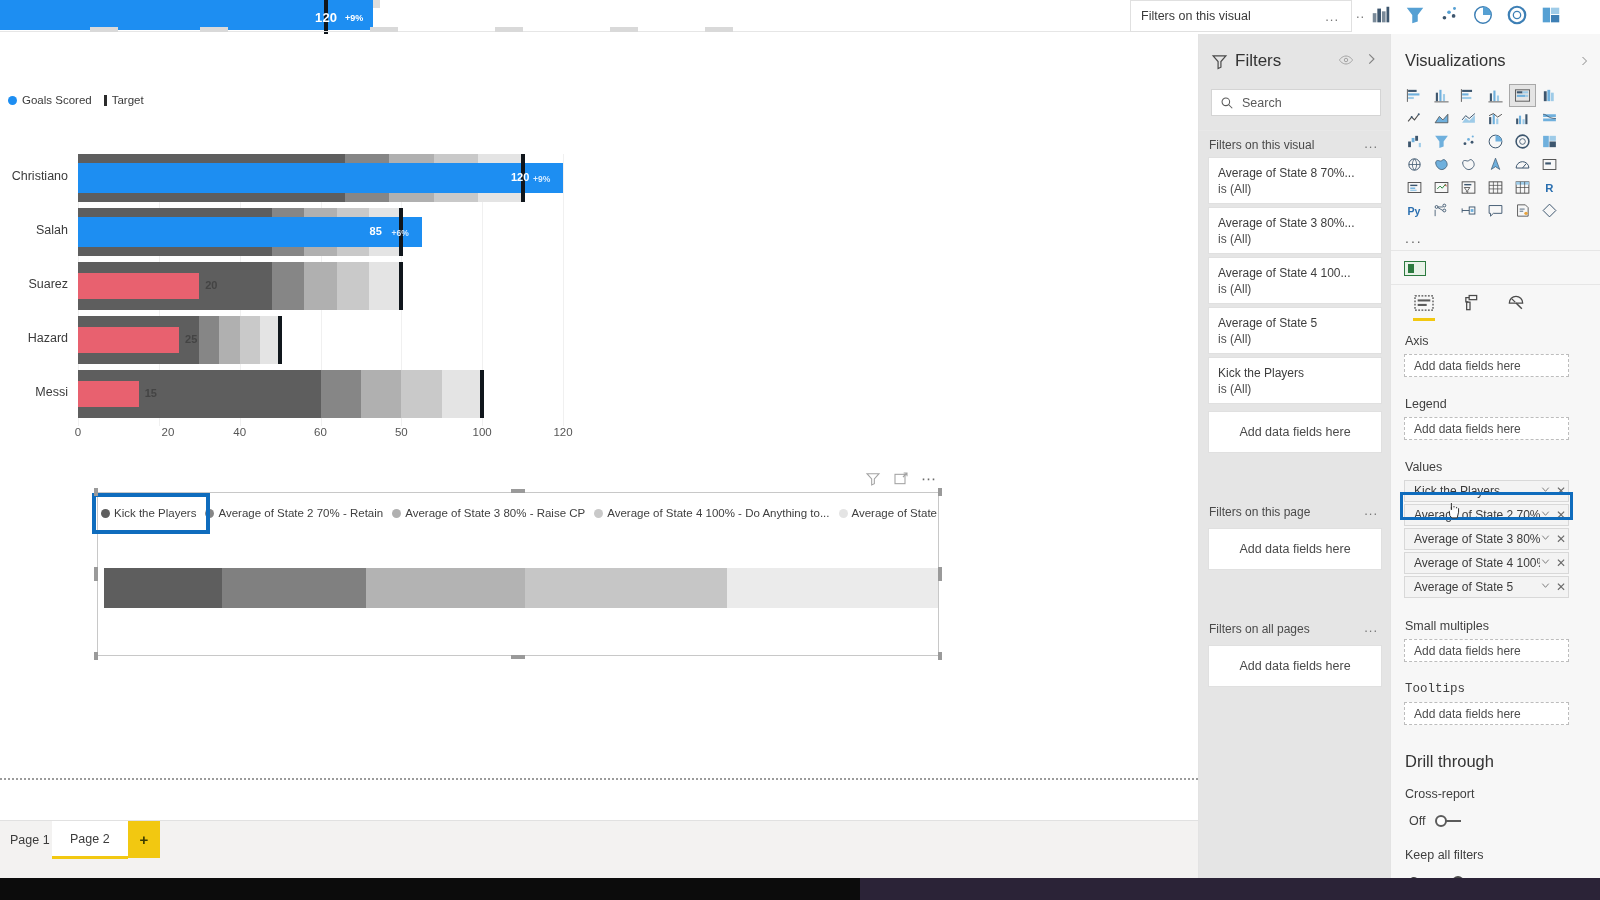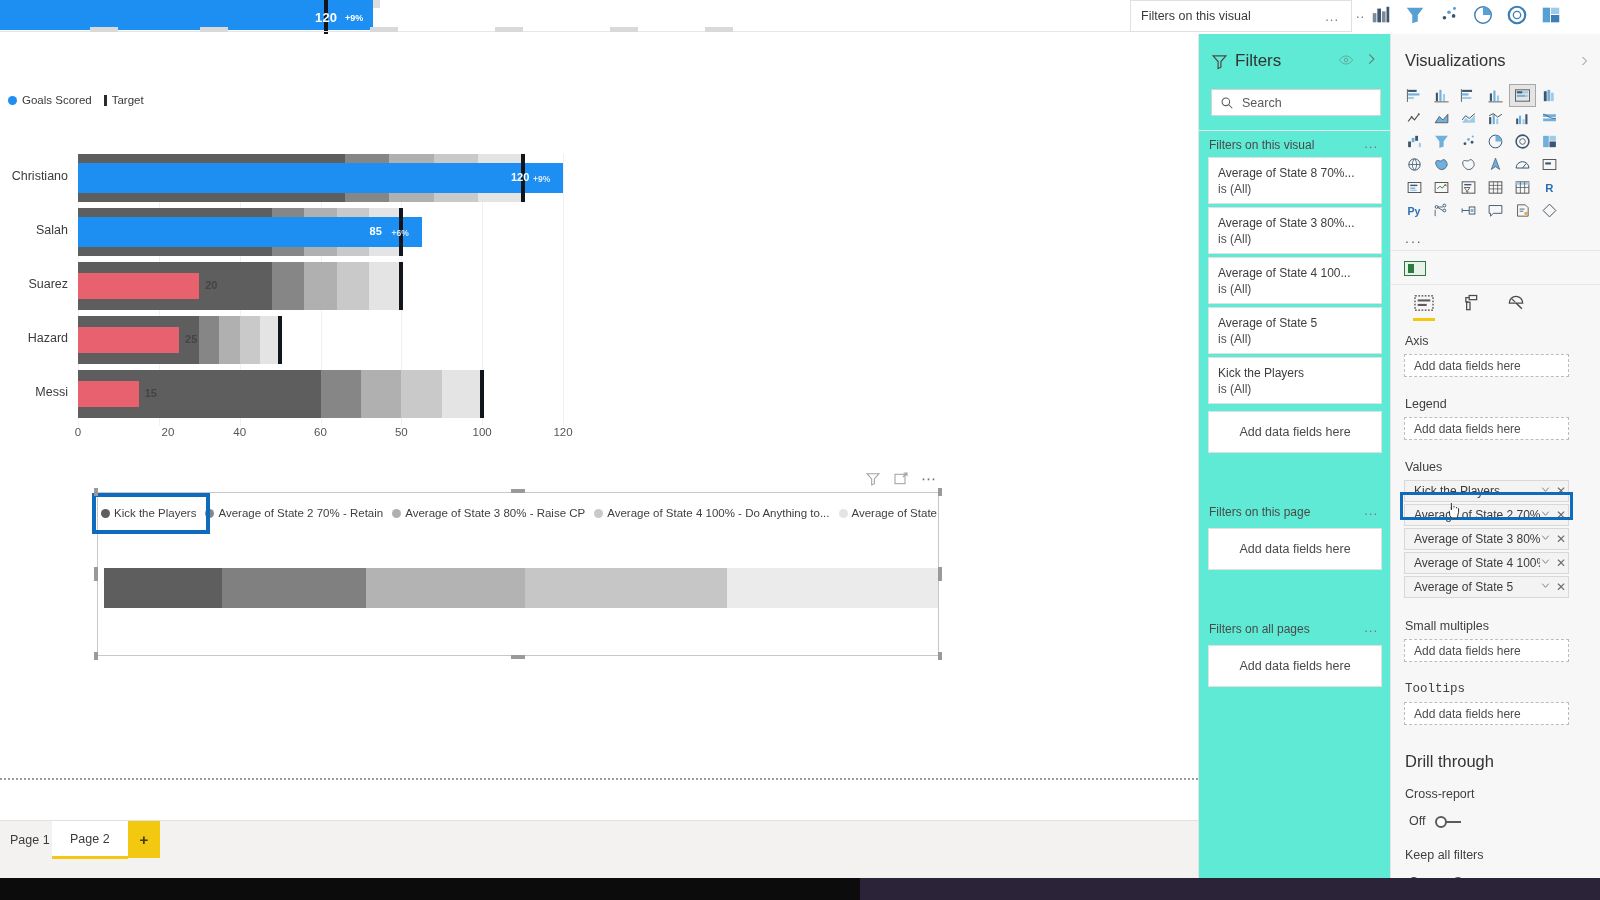--- a/index.html
+++ b/index.html
@@ -107,21 +107,21 @@
     position: absolute; left: -5px; top: 1px; width: 118px; height: 41px;
     border: 4px solid #0f6cbd; background: transparent; pointer-events: none;
   }
 
   .sel-plot { position: absolute; left: 7px; top: 76px; width: 834px; height: 40px; display: flex; }
   .sel-seg { height: 40px; }
 
   
   .filters-pane {
     position: absolute; left: 1198px; top: 34px; width: 192px; height: 866px;
-    background: #5eead4; border-left: 1px solid #e3e3e3;
+    background: #e5e5e5; border-left: 1px solid #e3e3e3;
   }
   .fp-header { position: absolute; left: 12px; top: 14px; right: 8px; height: 26px; display:flex; align-items:center; }
   .fp-title { font-size: 17px; color: #333333; margin-left: 7px; }
   .fp-eye { position: absolute; right: 36px; top: 18px; width: 16px; height: 16px; opacity: .55; }
   .fp-chev { position: absolute; right: 12px; top: 17px; width: 14px; height: 16px; opacity: .7; }
 
   .fp-search {
     position: absolute; left: 12px; top: 55px; width: 170px; height: 27px;
     border: 1px solid #d4d4d4; background: #ffffff; display: flex; align-items: center; padding-left: 8px;
   }
@@ -188,21 +188,21 @@
   .fw-field .fname { flex: 1; overflow: hidden; white-space: nowrap; }
   .fw-field .fchev { width: 14px; opacity: .75; flex: none; }
   .fw-field .fx { width: 14px; opacity: .75; flex: none; text-align: center; }
   .field-focus {
     position: absolute; left: 9px; width: 173px; height: 28px;
     border: 3px solid #0f6cbd; pointer-events: none;
   }
   .cursor-hand { position: absolute; width: 14px; height: 18px; }
 
   .dt-title { position: absolute; left: 14px; font-size: 16.5px; color: #333333; }
-  .tgl-row { position: absolute; left: 18px; display: flex; align-items: flex-end; gap: 7px; font-size: 12.5px; color: #3f3f3f; }
+  .tgl-row { position: absolute; left: 18px; display: flex; align-items: center; gap: 7px; font-size: 12.5px; color: #3f3f3f; }
   .tgl { width: 32px; height: 12px; position: relative; }
   .tgl .bar { position: absolute; left: 7px; top: 5px; width: 22px; height: 2px; background: #5b5b5b; }
   .tgl .knob { position: absolute; top: 0px; width: 12px; height: 12px; border-radius: 50%; }
   .tgl.off .knob { left: 3px; background: #ffffff; border: 2px solid #5b5b5b; }
   .tgl.on .knob  { left: 19px; background: #4a4a4a; }
 
   
   .bottom-bar {
     position: absolute; left: 0; top: 820px; width: 1198px; height: 58px;
     background: #f3f2f1; border-top: 1px solid #e1e1e1;

